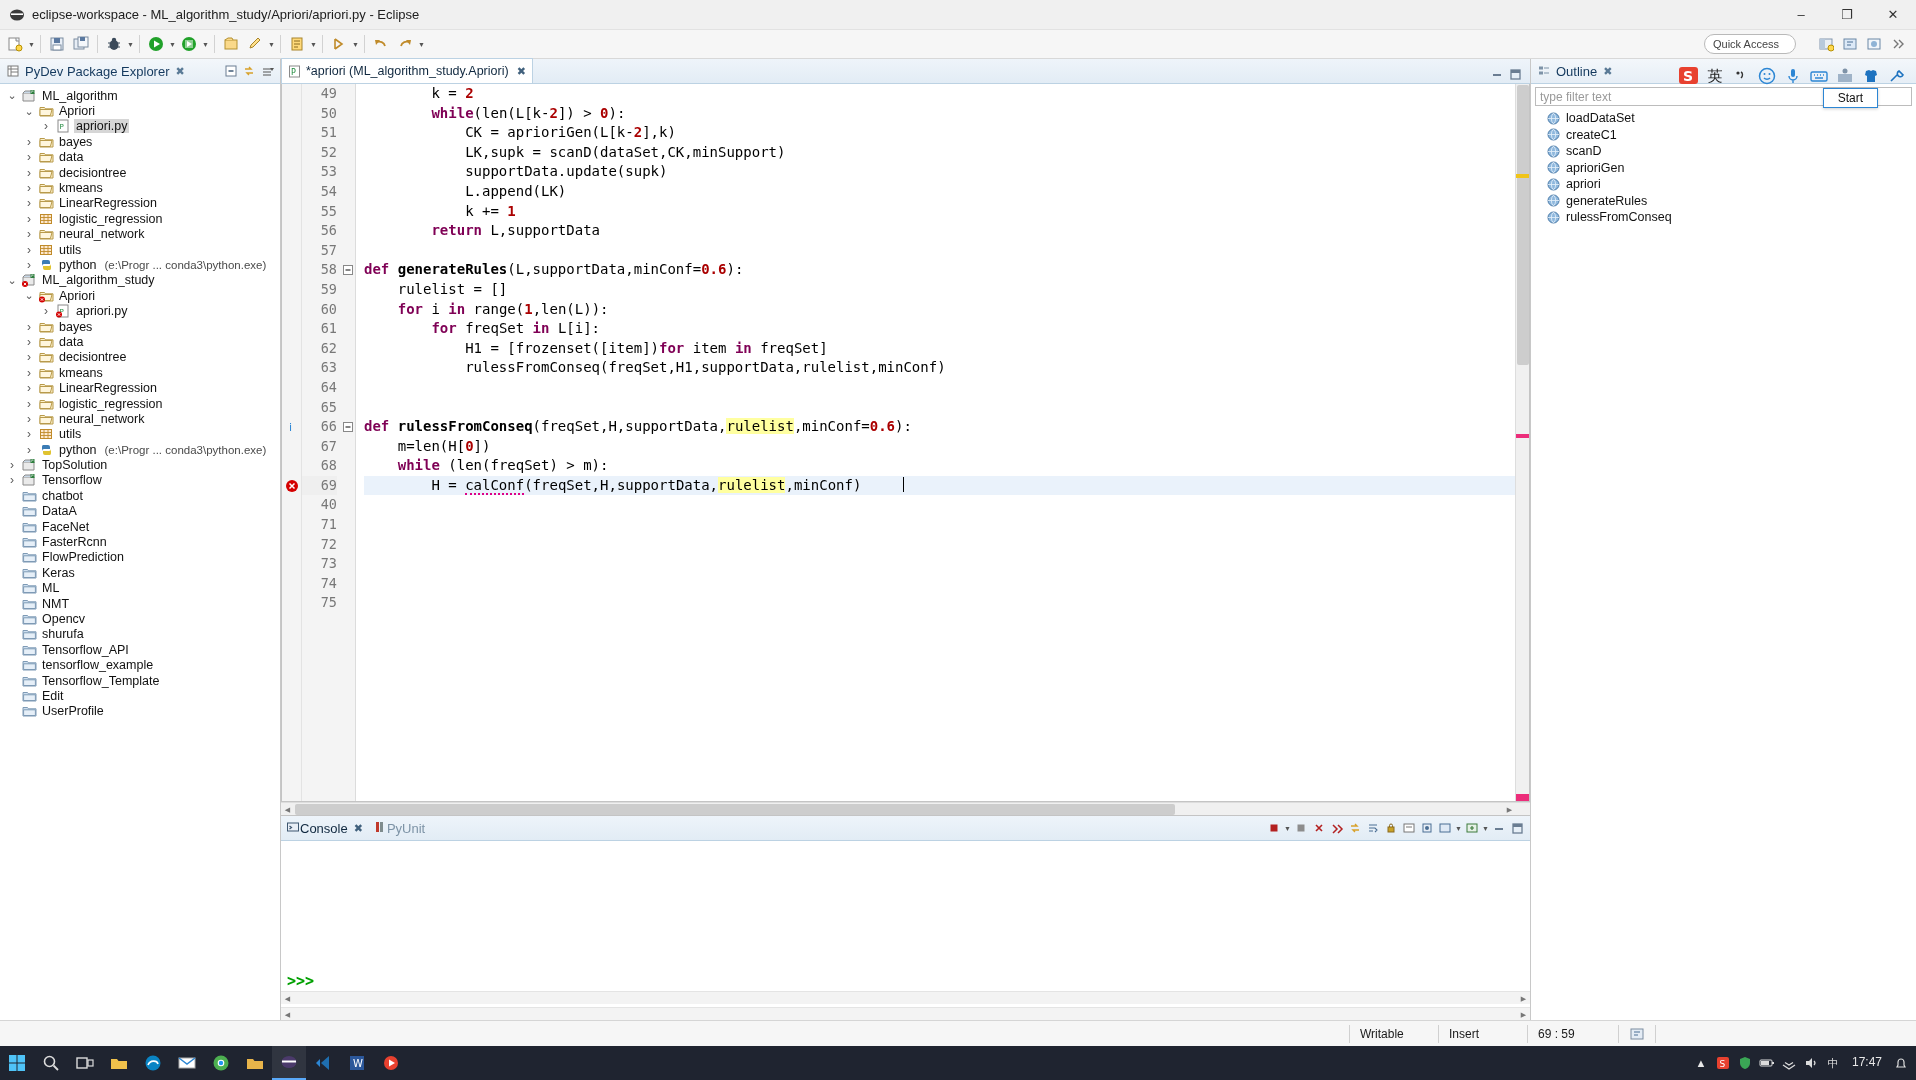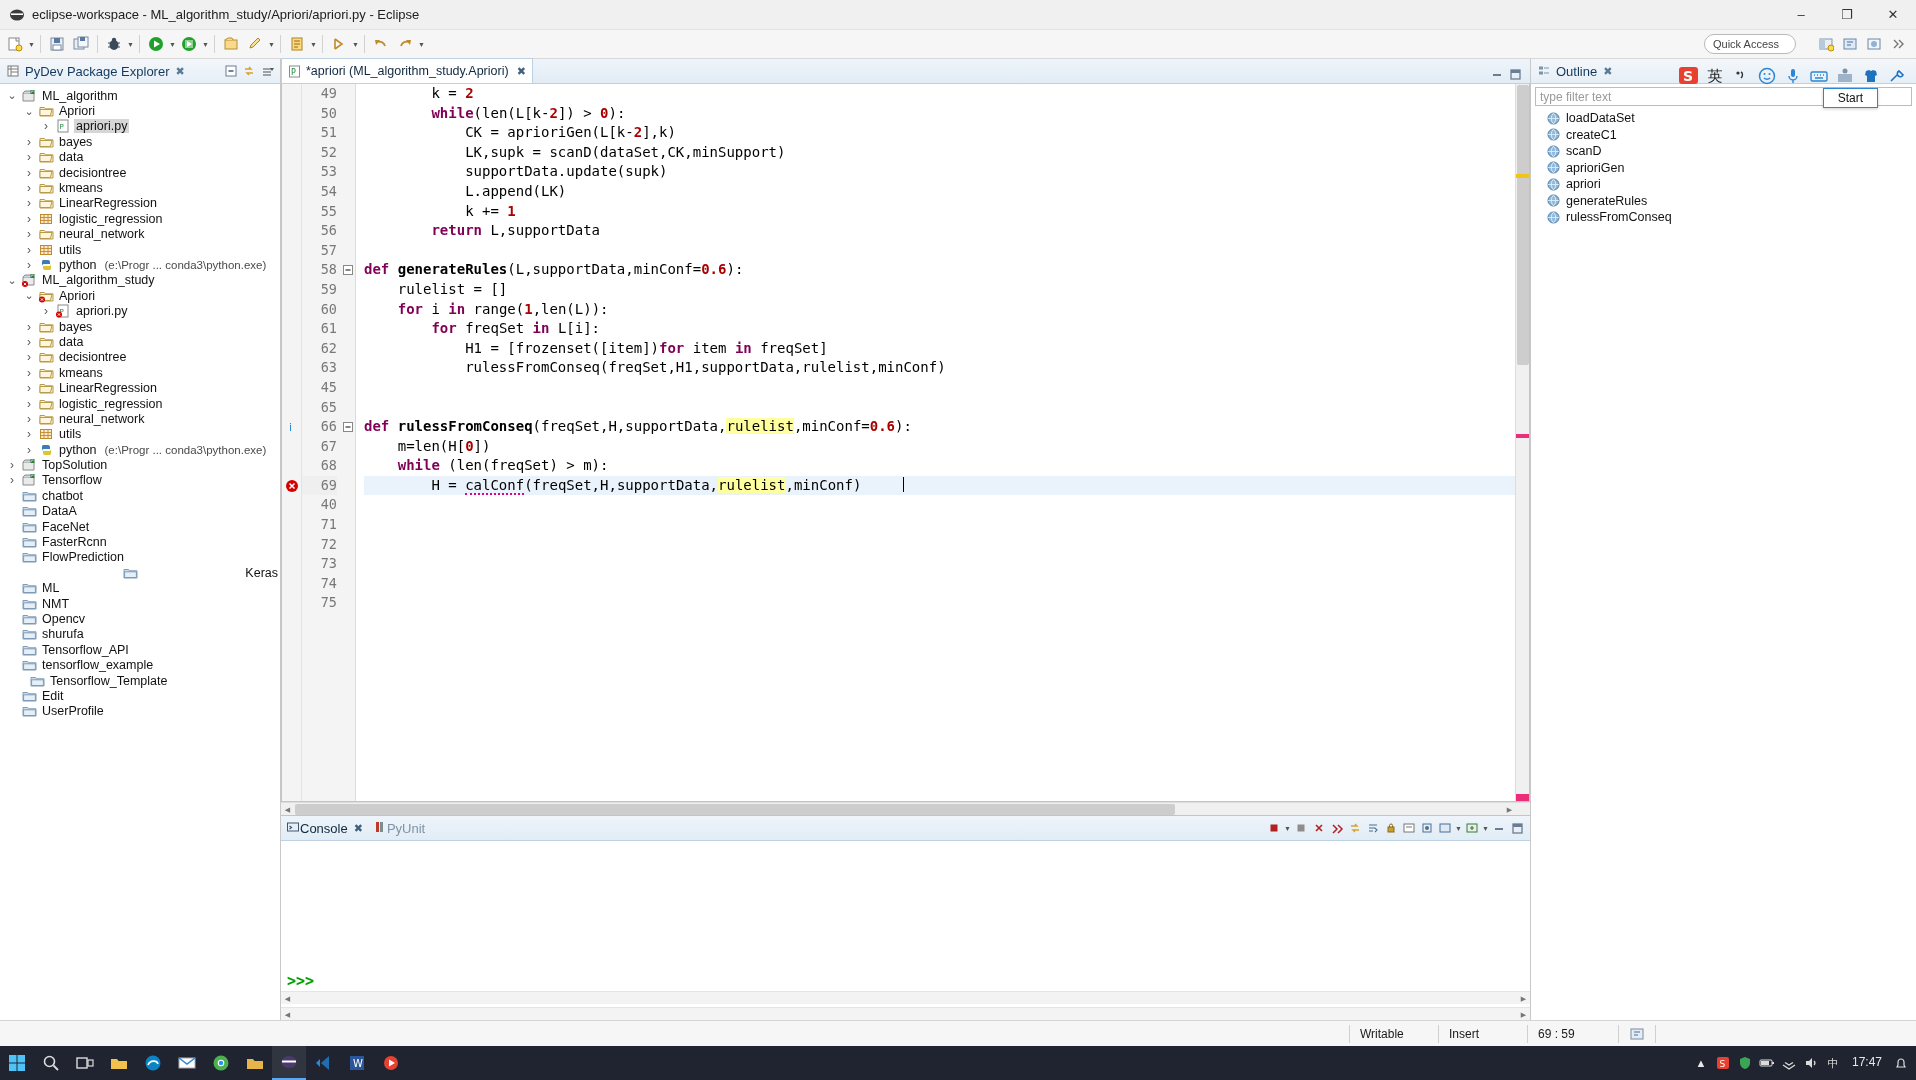--- a/index.html
+++ b/index.html
@@ -873,21 +873,21 @@
           <div class="trow" style="padding-left: 4px;">
             <span class="twist"></span>
             <span class="ticon">
               <svg width="15" height="14" viewBox="0 0 15 14">
                 <path d="M1 3.5h4.5l1 1.3H14v7.2H1z" fill="#cfe0f0" stroke="#7e9ab5"></path>
                 <path d="M1.6 5.8h11.8v5.7H1.6z" fill="#e6eff8" stroke="#7e9ab5"></path>
               </svg>
             </span>
             <span class="tlabel">FlowPrediction</span>
           </div>
-          <div class="trow" style="padding-left: 4px; justify-content: space-between;">
+          <div class="trow" style="padding-left: 4px;">
             <span class="twist"></span>
             <span class="ticon">
               <svg width="15" height="14" viewBox="0 0 15 14">
                 <path d="M1 3.5h4.5l1 1.3H14v7.2H1z" fill="#cfe0f0" stroke="#7e9ab5"></path>
                 <path d="M1.6 5.8h11.8v5.7H1.6z" fill="#e6eff8" stroke="#7e9ab5"></path>
               </svg>
             </span>
             <span class="tlabel">Keras</span>
           </div>
           <div class="trow" style="padding-left: 4px;">
@@ -943,21 +943,21 @@
           <div class="trow" style="padding-left: 4px;">
             <span class="twist"></span>
             <span class="ticon">
               <svg width="15" height="14" viewBox="0 0 15 14">
                 <path d="M1 3.5h4.5l1 1.3H14v7.2H1z" fill="#cfe0f0" stroke="#7e9ab5"></path>
                 <path d="M1.6 5.8h11.8v5.7H1.6z" fill="#e6eff8" stroke="#7e9ab5"></path>
               </svg>
             </span>
             <span class="tlabel">tensorflow_example</span>
           </div>
-          <div class="trow" style="padding-left: 12px;">
+          <div class="trow" style="padding-left: 4px;">
             <span class="twist"></span>
             <span class="ticon">
               <svg width="15" height="14" viewBox="0 0 15 14">
                 <path d="M1 3.5h4.5l1 1.3H14v7.2H1z" fill="#cfe0f0" stroke="#7e9ab5"></path>
                 <path d="M1.6 5.8h11.8v5.7H1.6z" fill="#e6eff8" stroke="#7e9ab5"></path>
               </svg>
             </span>
             <span class="tlabel">Tensorflow_Template</span>
           </div>
           <div class="trow" style="padding-left: 4px;">
@@ -1060,21 +1060,21 @@
               <div class="gut-ln">54</div>
               <div class="gut-ln">55</div>
               <div class="gut-ln">56</div>
               <div class="gut-ln">57</div>
               <div class="gut-ln">58</div>
               <div class="gut-ln">59</div>
               <div class="gut-ln">60</div>
               <div class="gut-ln">61</div>
               <div class="gut-ln">62</div>
               <div class="gut-ln">63</div>
-              <div class="gut-ln">45</div>
+              <div class="gut-ln">64</div>
               <div class="gut-ln">65</div>
               <div class="gut-ln">66</div>
               <div class="gut-ln">67</div>
               <div class="gut-ln">68</div>
               <div class="gut-ln err">69</div>
               <div class="gut-ln">40</div>
               <div class="gut-ln">71</div>
               <div class="gut-ln">72</div>
               <div class="gut-ln">73</div>
               <div class="gut-ln">74</div>

